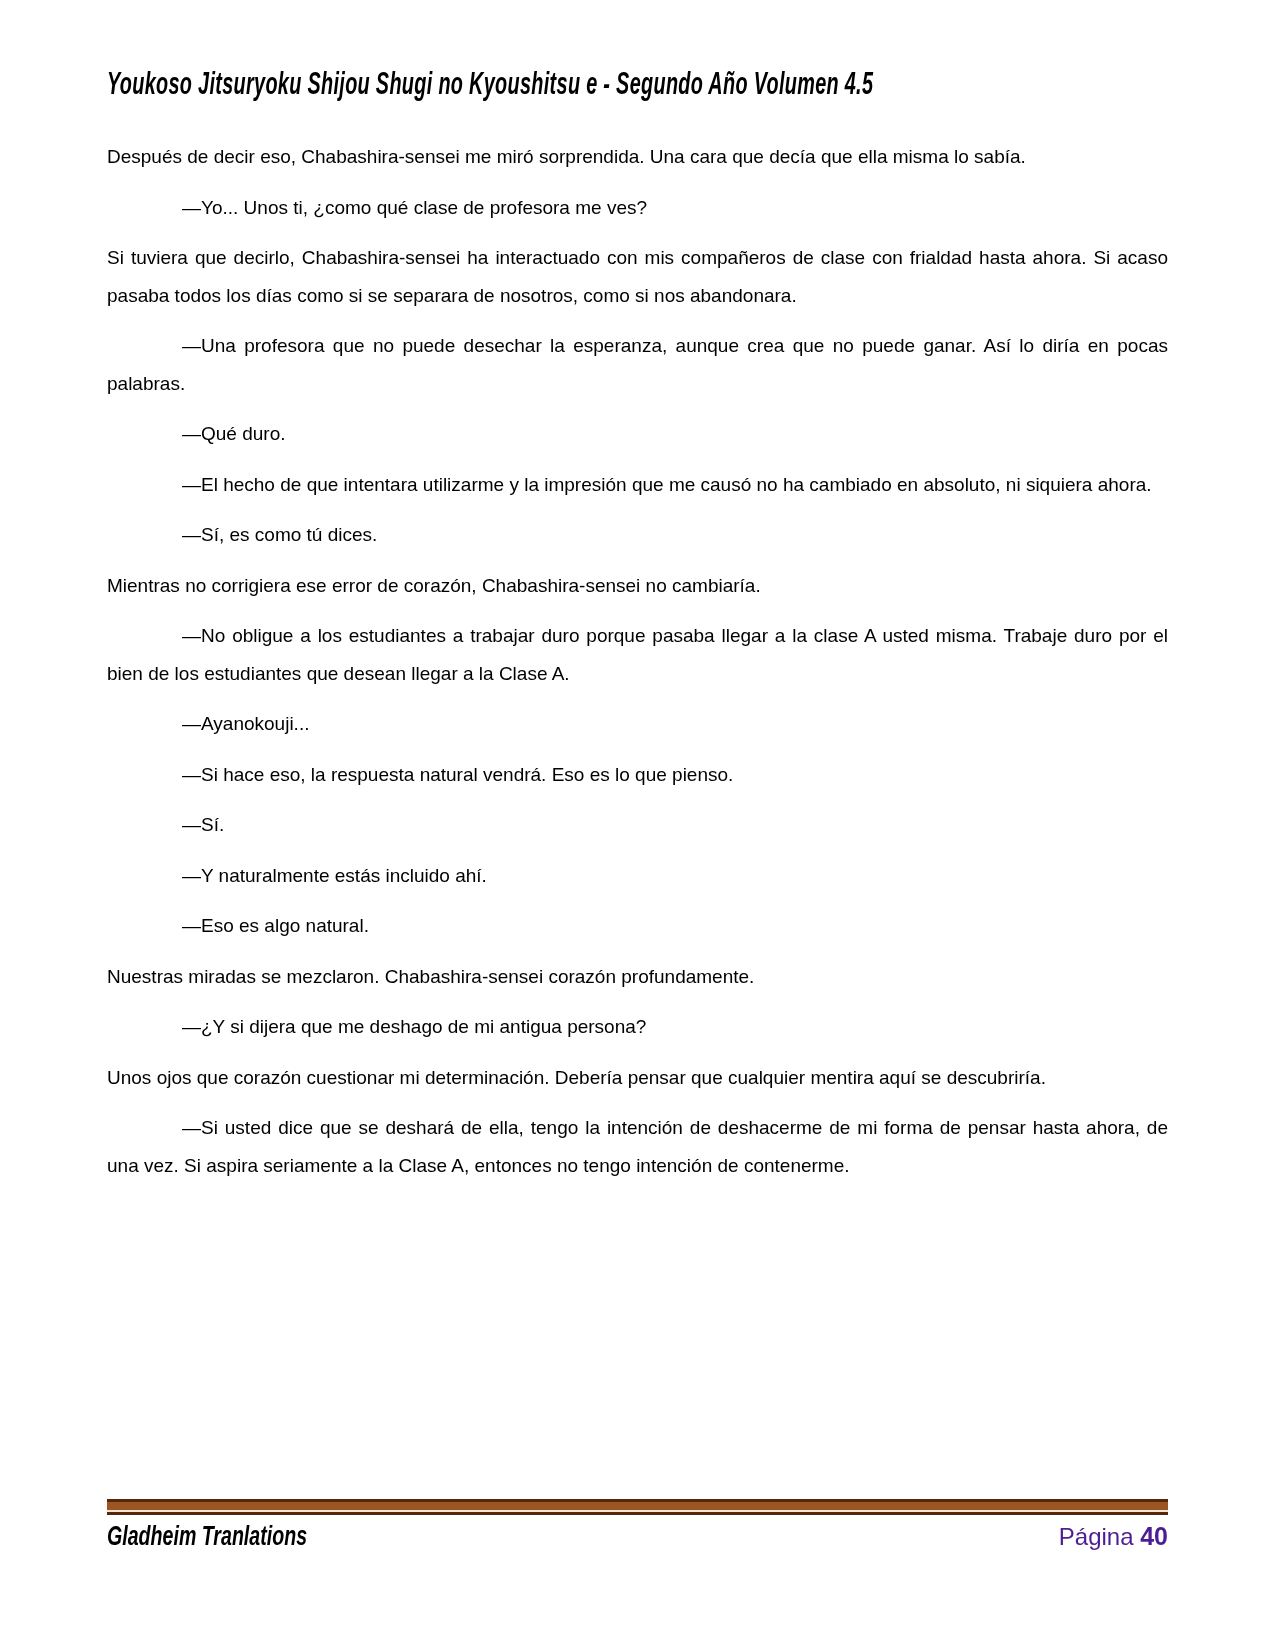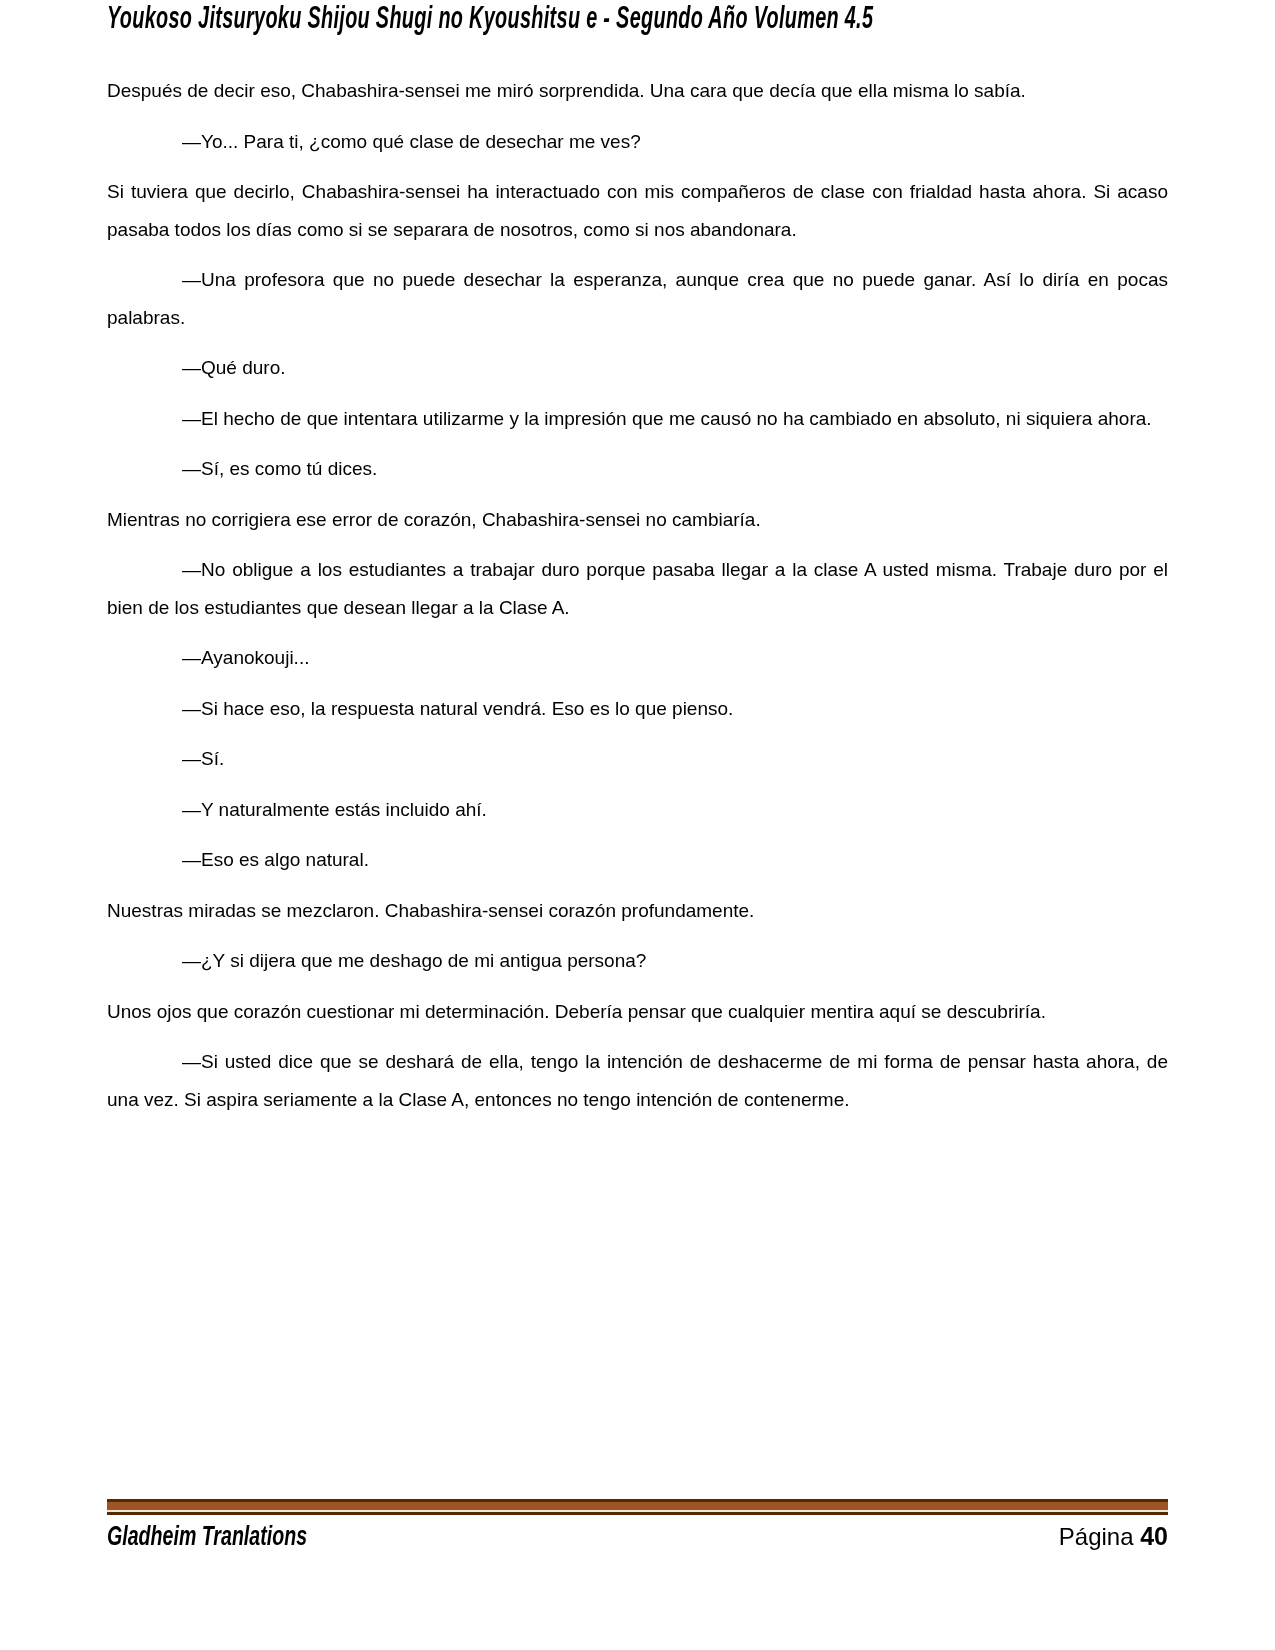--- a/index.html
+++ b/index.html
@@ -9,21 +9,21 @@
     margin: 0 auto;
     background: #ffffff;
     position: relative;
     overflow: hidden;
     font-family: "Liberation Sans", sans-serif;
     color: #000000;
   }
   .margins { padding: 0 107px; }
 
   
-  .doc-header { }
+  .doc-header { padding-top: 66px; }
   .title {
     display: inline-block;
     font-family: "Liberation Sans", sans-serif;
     font-weight: bold;
     font-style: italic;
     font-size: 31px;
     line-height: 36px;
     white-space: nowrap;
     transform: scaleX(0.64);
     transform-origin: left center;
@@ -57,35 +57,35 @@
   .brand {
     display: inline-block;
     font-family: "Liberation Sans", sans-serif;
     font-weight: bold;
     font-style: italic;
     font-size: 28px;
     white-space: nowrap;
     transform: scaleX(0.70);
     transform-origin: left center;
   }
-  .page-num-wrap { font-size: 24px; color: #000000; }
+  .page-num-wrap { font-size: 24px; color: #4c1d95; }
   .page-num-wrap .num { font-weight: bold; font-size: 25px; }
 </style>
 </head>
 <body>
 
 <div class="page">
   <div class="margins">
     <div class="doc-header">
       <span class="title">Youkoso Jitsuryoku Shijou Shugi no Kyoushitsu e - Segundo Año Volumen 4.5</span>
     </div>
 
     <div class="body-text">
       <p class="para">Después de decir eso, Chabashira-sensei me miró sorprendida. Una cara que decía que ella misma lo sabía.</p>
-      <p class="para dlg">—Yo... Para ti, ¿como qué clase de desechar me ves?</p>
+      <p class="para dlg">—Yo... Unos ti, ¿como qué clase de profesora me ves?</p>
       <p class="para">Si tuviera que decirlo, Chabashira-sensei ha interactuado con mis compañeros de clase con frialdad hasta ahora. Si acaso pasaba todos los días como si se separara de nosotros, como si nos abandonara.</p>
       <p class="para dlg">—Una profesora que no puede desechar la esperanza, aunque crea que no puede ganar. Así lo diría en pocas palabras.</p>
       <p class="para dlg">—Qué duro.</p>
       <p class="para dlg">—El hecho de que intentara utilizarme y la impresión que me causó no ha cambiado en absoluto, ni siquiera ahora.</p>
       <p class="para dlg">—Sí, es como tú dices.</p>
       <p class="para">Mientras no corrigiera ese error de corazón, Chabashira-sensei no cambiaría.</p>
       <p class="para dlg">—No obligue a los estudiantes a trabajar duro porque pasaba llegar a la clase A usted misma. Trabaje duro por el bien de los estudiantes que desean llegar a la Clase A.</p>
       <p class="para dlg">—Ayanokouji...</p>
       <p class="para dlg">—Si hace eso, la respuesta natural vendrá. Eso es lo que pienso.</p>
       <p class="para dlg">—Sí.</p>

